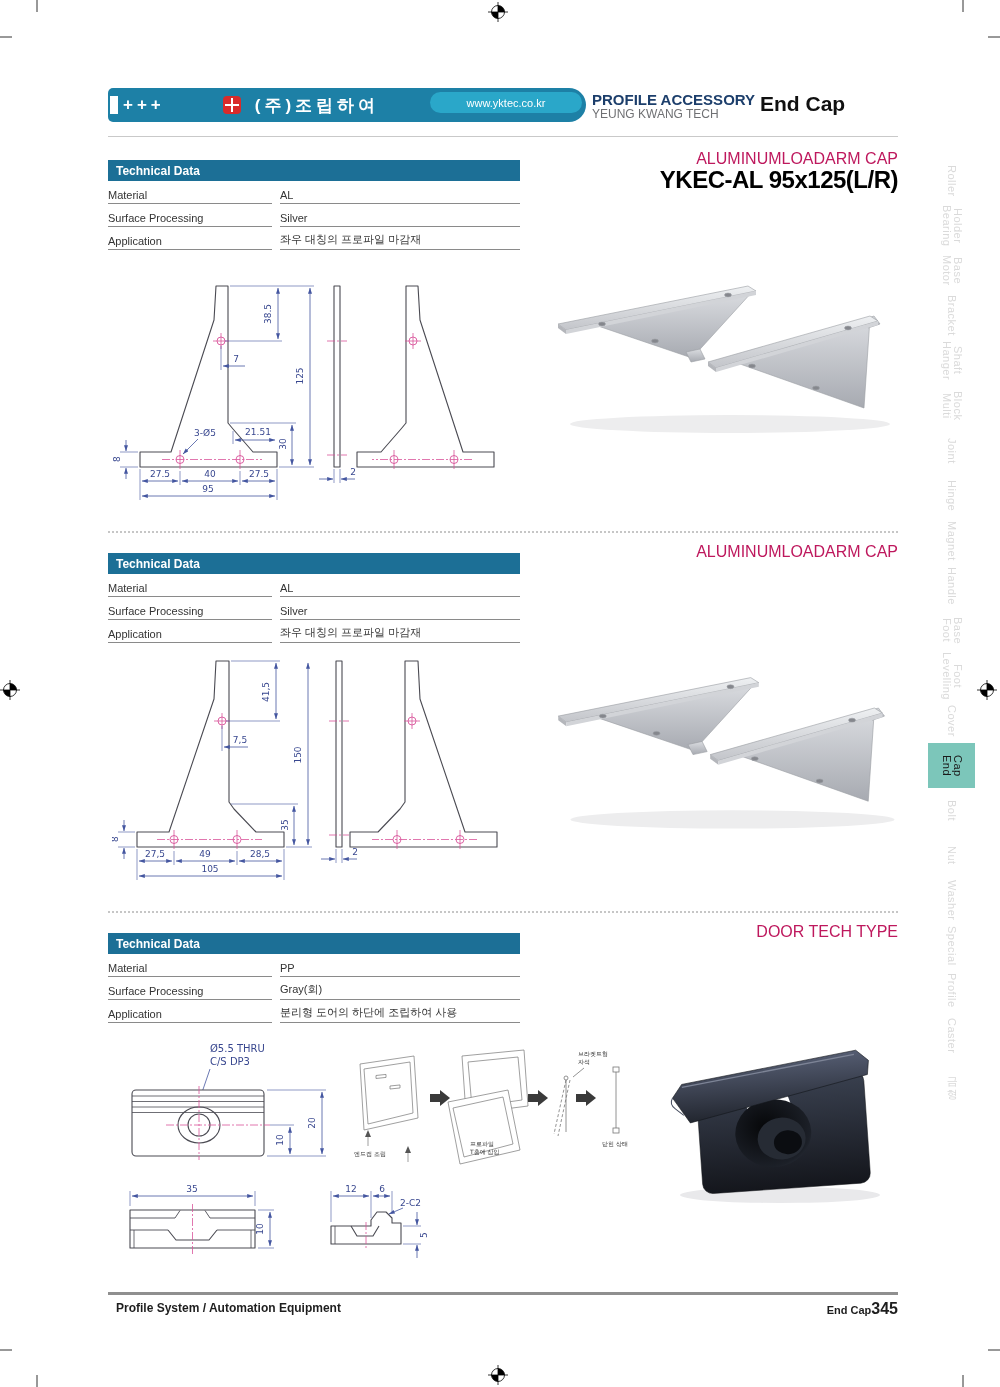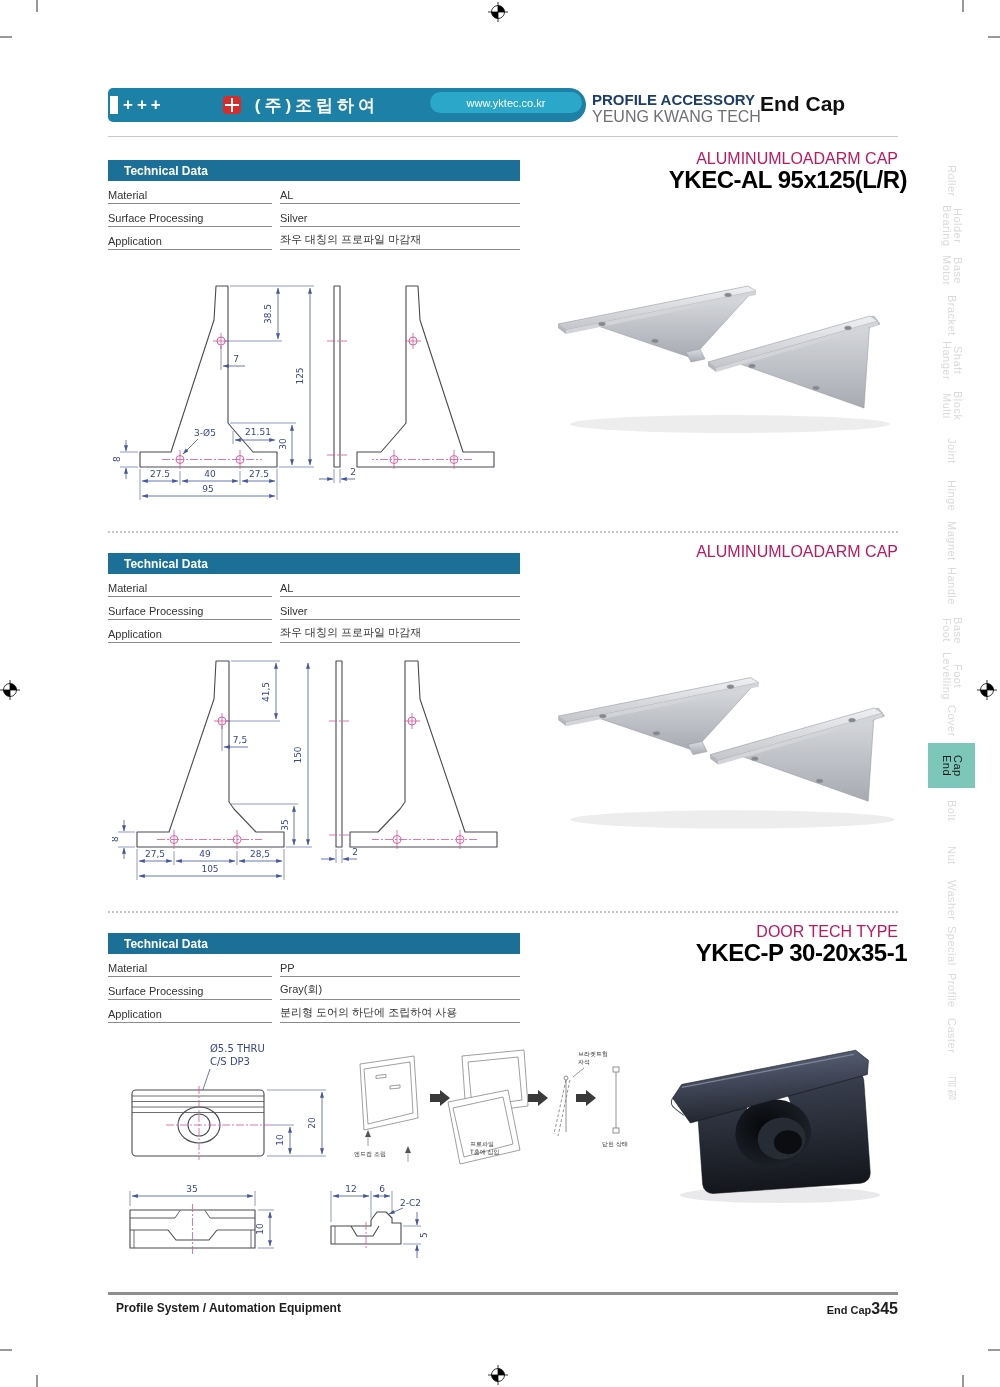--- a/index.html
+++ b/index.html
@@ -13,34 +13,34 @@
   .notch{width:8px;height:18px;background:#fff;margin-left:2px;}
   .plus-marks{color:#fff;font-weight:bold;font-size:17px;letter-spacing:4px;margin-left:5px;}
   .logo-cross{position:relative;width:18px;height:18px;background:#d92b2b;border-radius:4px;margin-left:58px;}
   .logo-cross::before{content:"";position:absolute;left:8px;top:2px;width:2px;height:14px;background:#fff;}
   .logo-cross::after{content:"";position:absolute;top:8px;left:2px;height:2px;width:14px;background:#fff;}
   .company{color:#fff;font-weight:bold;font-size:17px;margin-left:14px;letter-spacing:4px;}
   .pill{position:absolute;left:322px;top:4px;width:152px;height:21px;background:#2aa7c9;border-radius:13px;
         color:#fff;font-size:11px;display:flex;align-items:center;justify-content:center;}
   .brand{position:absolute;left:592px;top:91px;line-height:1.15;}
   .brand-l1{font-size:15px;font-weight:bold;color:#1c3e6b;}
-  .brand-l2{font-size:16px;color:#6f7073;}
+  .brand-l2{font-size:12px;color:#6f7073;}
   .page-title{position:absolute;left:760px;top:92px;font-size:21px;font-weight:bold;color:#101010;}
   .header-rule{position:absolute;left:108px;top:136px;width:790px;height:1px;background:#c9c9c9;}
 
   
   .tech-table{position:absolute;left:108px;width:412px;}
   .tech-head{height:21px;background:#1c6f96;color:#fff;font-size:12px;font-weight:bold;
-             display:flex;align-items:center;padding-left:16px;box-sizing:border-box;}
+             display:flex;align-items:center;padding-left:8px;box-sizing:border-box;}
   .tech-row{display:flex;height:23px;font-size:11px;color:#333;}
   .tech-label{width:164px;border-bottom:1px solid #8a8a8a;display:flex;align-items:flex-end;padding-bottom:2px;}
   .tech-value{flex:1;border-bottom:1px solid #8a8a8a;display:flex;align-items:flex-end;padding-bottom:2px;margin-left:8px;}
 
   .sec-cat{position:absolute;right:102px;text-align:right;font-size:16px;color:#be185d;}
-  .sec-model{position:absolute;right:93px;text-align:right;font-size:24px;font-weight:bold;color:#000;letter-spacing:-0.5px;}
+  .sec-model{position:absolute;right:102px;text-align:right;font-size:24px;font-weight:bold;color:#000;letter-spacing:-0.5px;}
 
   .dotted-sep{position:absolute;left:108px;width:790px;height:0;border-top:2px dotted #c6c6c6;}
 
   
   .footer-bar{position:absolute;left:108px;top:1292px;width:790px;height:3px;background:#8f8f8f;}
   .footer-left{position:absolute;left:100px;top:1301px;font-size:12px;font-weight:bold;color:#1e1e1e;margin-left:16px;}
   .footer-right{position:absolute;right:102px;top:1300px;font-size:11px;font-weight:bold;color:#1e1e1e;}
   .footer-right .pageno{font-size:16px;}
 
   
@@ -304,21 +304,20 @@
     <div class="tech-row">
       <span class="tech-label">Surface Processing</span>
       <span class="tech-value">Gray(회)</span>
     </div>
     <div class="tech-row">
       <span class="tech-label">Application</span>
       <span class="tech-value">분리형 도어의 하단에 조립하여 사용</span>
     </div>
   </div>
   <div class="sec-cat" style="top:923px">DOOR TECH TYPE</div>
-  <div class="sec-model" style="top:939px">YKEC-P 30-20x35-1</div>
 
   <svg class="dwg abs" style="left:112px;top:1032px" width="240" height="130" viewBox="0 0 240 130">
     <text class="dim" x="98" y="20" text-anchor="start" style="font-size:10px">Ø5.5 THRU</text>
     <text class="dim" x="98" y="33" text-anchor="start" style="font-size:10px">C/S DP3</text>
     <line class="dim-l" x1="98" y1="37" x2="86" y2="72" marker-end="url(#ar)"></line>
     <rect x="20" y="58" width="132" height="66" rx="4"></rect>
     <line x1="20" y1="64" x2="152" y2="64" stroke="#4a4a52" stroke-width="0.8"></line>
     <line x1="20" y1="69.5" x2="152" y2="69.5" stroke="#4a4a52" stroke-width="0.8"></line>
     <line x1="20" y1="75" x2="152" y2="75" stroke="#4a4a52" stroke-width="0.8"></line>
     <line x1="20" y1="80.5" x2="152" y2="80.5" stroke="#4a4a52" stroke-width="0.8"></line>

